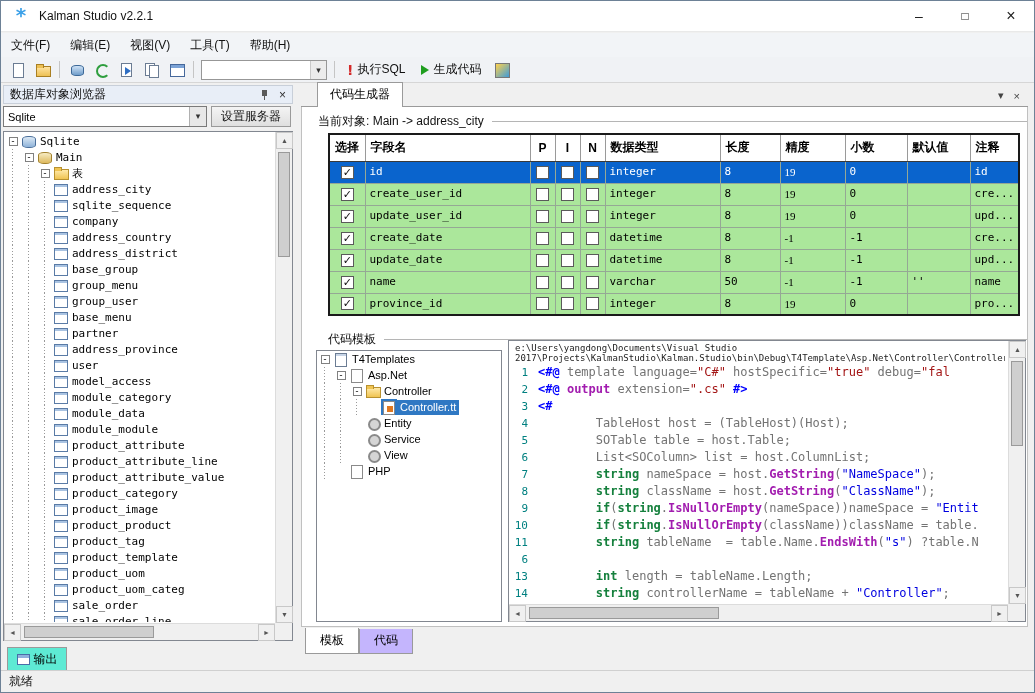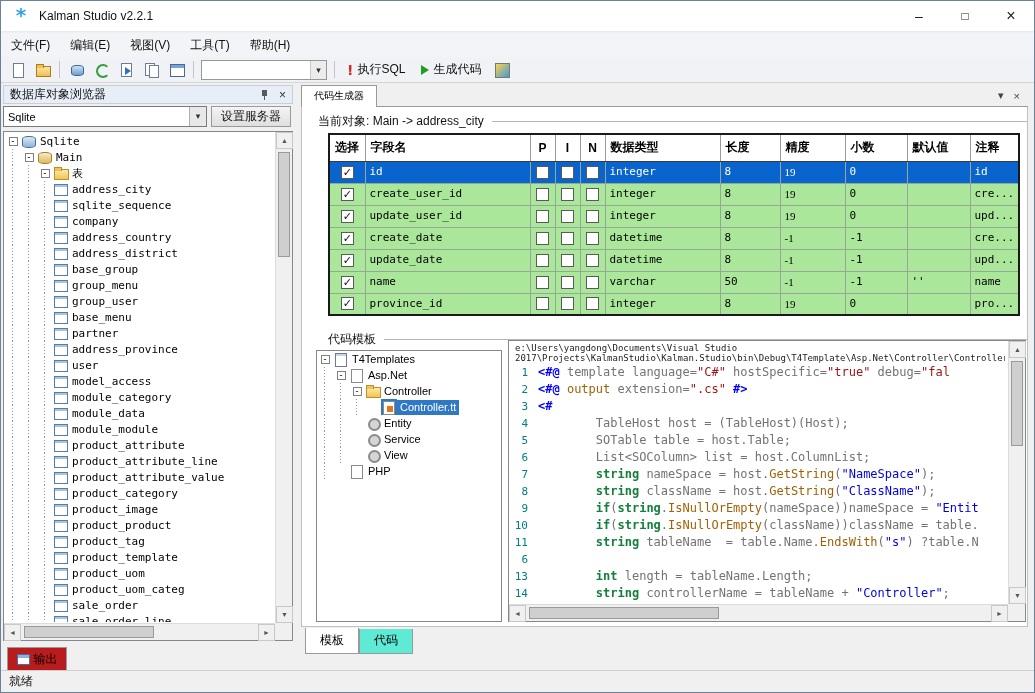--- a/index.html
+++ b/index.html
@@ -81,28 +81,28 @@
   .hscroll { position:absolute; left:0; right:17px; bottom:0; height:17px; background:#f0f0f0; border-top:1px solid #dcdcdc; }
   .sb-a { position:absolute; width:17px; height:17px; font-size:7px; line-height:16px; text-align:center; color:#555; background:#f0f0f0; border:1px solid #c8c8c8; }
   .vscroll .sb-a.up { top:0; left:0; } .vscroll .sb-a.dn { bottom:0; left:0; }
   .hscroll .sb-a.lf { left:0; top:0; } .hscroll .sb-a.rt { right:0; top:0; }
   .sb-thumb { position:absolute; background:#cfcfcf; border:1px solid #9a9a9a; }
   .vscroll .sb-thumb { left:2px; width:12px; }
   .hscroll .sb-thumb { top:2px; height:12px; }
   .sb-corner { position:absolute; right:0; bottom:0; width:17px; height:17px; background:#f0f0f0; }
 
   
-  .output-tab { position:absolute; left:6px; top:646px; width:60px; height:24px; background:#b91c1c; border:1px solid #9a9a9a; display:flex; align-items:center; justify-content:center; font-size:12px; gap:4px; }
+  .output-tab { position:absolute; left:6px; top:646px; width:60px; height:24px; background:#5eead4; border:1px solid #9a9a9a; display:flex; align-items:center; justify-content:center; font-size:12px; gap:4px; }
   .i-output { width:13px; height:11px; background:#fff; border:1px solid #4a6da8; box-shadow:inset 0 3px 0 #8fb0dd; }
   .statusbar { position:absolute; left:0; right:0; bottom:0; height:22px; background:#f0f0f0; border-top:1px solid #d0d0d0; display:flex; align-items:center; padding-left:8px; font-size:12px; color:#111; }
 
   
   .right-panel { position:absolute; left:300px; top:84px; width:727px; height:566px; }
   .tabstrip { position:absolute; top:0; left:0; right:0; height:22px; border-bottom:1px solid #9a9a9a; display:flex; align-items:flex-end; }
-  .tab { background:#fff; border:1px solid #9a9a9a; border-bottom:none; padding:3px 12px 4px; font-size:10px; position:relative; z-index:2; top:1px; }
+  .tab { background:#fff; border:1px solid #9a9a9a; border-bottom:none; padding:3px 12px 4px; font-size:12px; margin-left:16px; position:relative; z-index:2; top:1px; }
   .tab-tools { margin-left:auto; display:flex; align-items:center; gap:10px; padding:0 8px 4px 0; color:#444; }
   .tab-tools span { font-size:11px; }
   .rp-content { position:absolute; left:0; right:0; top:22px; bottom:24px; background:#fff; border:1px solid #c0c0c0; border-top:none; }
   .gb-caption { position:absolute; left:16px; right:0; display:flex; align-items:center; }
   .gb-caption .cap { font-size:12px; color:#111; white-space:nowrap; }
   .gb-line { flex:1; height:1px; background:#b5b5b5; margin-left:8px; }
 
   
   .grid-wrap { position:absolute; left:26px; top:26px; width:692px; height:192px; overflow:hidden; }
   table.grid { table-layout:fixed; width:690px; border-collapse:collapse; border:2px solid #1a1a1a; background:#fff; }
@@ -131,26 +131,26 @@
   .editor { position:absolute; left:206px; top:233px; width:518px; height:282px; background:#fff; border:1px solid #828790; }
   .path { position:absolute; top:2px; left:6px; right:20px; height:20px; overflow:hidden; font:9px/10px "DejaVu Sans Mono",monospace; color:#222; }
   .code-area { position:absolute; top:23px; left:0; right:17px; bottom:17px; overflow:hidden; }
   .code-line { display:flex; height:17px; }
   .ln { flex:0 0 22px; text-align:right; padding-right:3px; font:11px/17px "DejaVu Sans Mono",monospace; color:#008080; }
   .ct { font:12px/17px "DejaVu Sans Mono",monospace; white-space:pre; margin:0; padding-left:7px; }
   .tk-g { color:#0000ff; font-weight:bold; }
   .tk-k { color:#15803d; font-weight:bold; }
   .tk-s { color:#0000e0; }
   .tk-d { color:#a31515; }
-  .tk-m { color:#a16207; }
+  .tk-m { color:#a21caf;font-weight:bold; }
   .tk-n { color:#737373; }
 
   
   .bottom-tabs { position:absolute; left:4px; bottom:0; height:22px; display:flex; align-items:flex-start; }
-  .btab { padding:3px 14px 4px; font-size:12px; border:1px solid #9a9a9a; border-top:none; background:#5eead4; }
+  .btab { padding:3px 14px 4px; font-size:12px; border:1px solid #9a9a9a; border-top:none; background:#c4b5fd; }
   .btab.active { background:#fff; position:relative; top:-1px; padding-top:4px; }
 </style>
 </head>
 <body>
 
 <div class="window">
 
   <div class="titlebar">
     <div class="app-icon">*</div>
     <div class="title-text">Kalman Studio v2.2.1</div>

